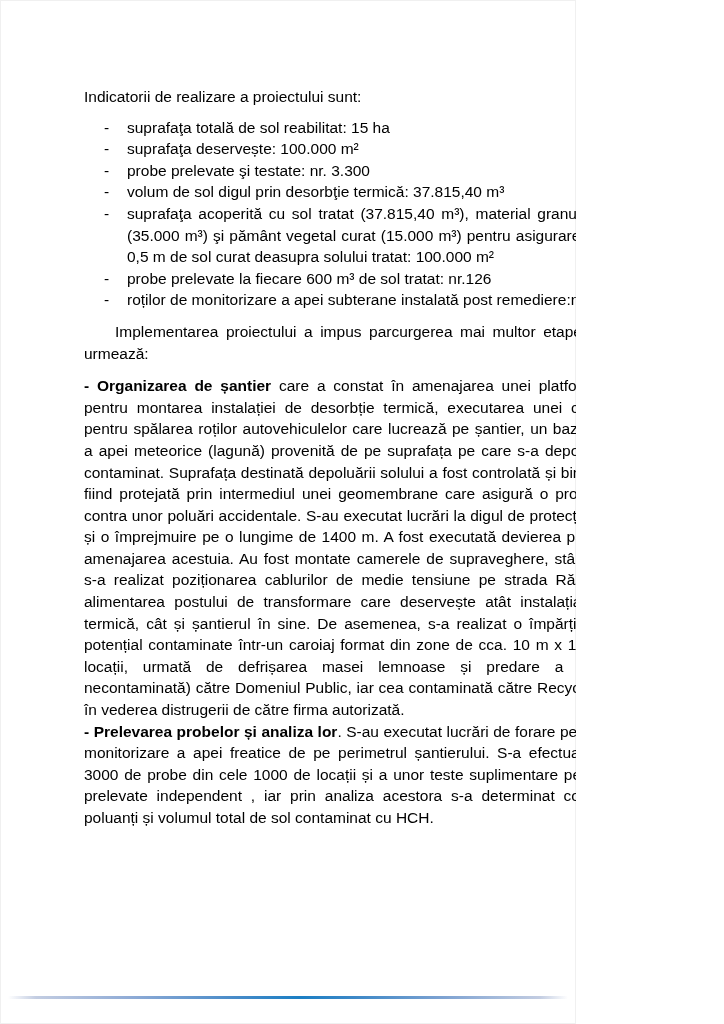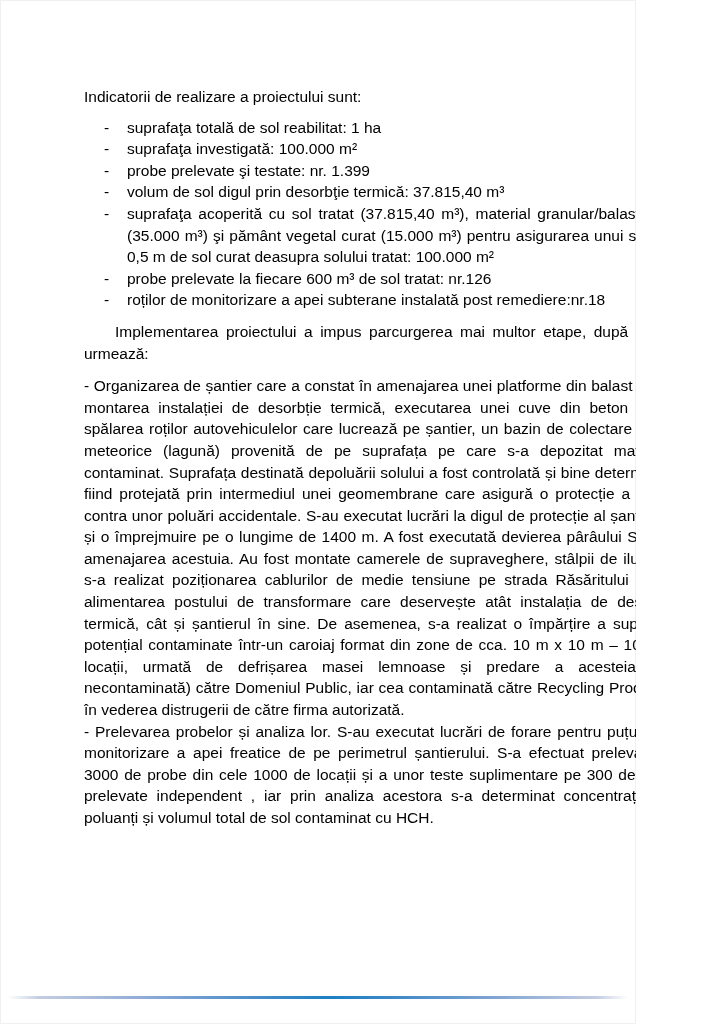--- a/index.html
+++ b/index.html
@@ -4,21 +4,21 @@
 <style>
   html, body {
     margin: 0;
     padding: 0;
     background: #ffffff;
     font-family: "Liberation Sans", sans-serif;
     color: #000000;
   }
   .page {
     position: relative;
-    width: 636px;
+    width: 576px;
     height: 1024px;
     background: #ffffff;
     overflow: hidden;
     box-shadow: inset 0 0 0 1px #f0f0f0;
   }
   .content {
     position: absolute;
     left: 84px;
     top: 86px;
     width: 597px;
@@ -51,21 +51,21 @@
   p.impl-intro {
     margin: 0 16px 11px 0;
     text-indent: 31px;
     text-align: justify;
   }
   p.stage {
     margin: 0;
     text-align: justify;
   }
   p.stage .lead {
-    font-weight: normal;
+    font-weight: bold;
   }
   .footer-divider {
     position: absolute;
     left: 8px;
     right: 8px;
     top: 996px;
     height: 3px;
     border-radius: 2px;
     background: linear-gradient(90deg,
       rgba(182,196,222,0) 0%,
@@ -83,29 +83,29 @@
 <body>
 
 <div class="page">
   <div class="content">
 
     <p class="intro-heading">Indicatorii de realizare a proiectului sunt:</p>
 
     <ul class="indicators">
       <li>
         <span class="dash">-</span>
-        <span class="itext">suprafaţa totală de sol reabilitat: 1 ha</span>
+        <span class="itext">suprafaţa totală de sol reabilitat: 15 ha</span>
       </li>
       <li>
         <span class="dash">-</span>
-        <span class="itext">suprafaţa investigată: 100.000 m²</span>
+        <span class="itext">suprafaţa deservește: 100.000 m²</span>
       </li>
       <li>
         <span class="dash">-</span>
-        <span class="itext">probe prelevate şi testate: nr. 1.399</span>
+        <span class="itext">probe prelevate şi testate: nr. 3.300</span>
       </li>
       <li>
         <span class="dash">-</span>
         <span class="itext">volum de sol digul prin desorbţie termică: 37.815,40 m³</span>
       </li>
       <li>
         <span class="dash">-</span>
         <span class="itext">suprafaţa acoperită cu sol tratat (37.815,40 m³), material granular/balast curat (35.000 m³) şi pământ vegetal curat (15.000 m³) pentru asigurarea unui strat de 0,5 m de sol curat deasupra solului tratat: 100.000 m²</span>
       </li>
       <li>

